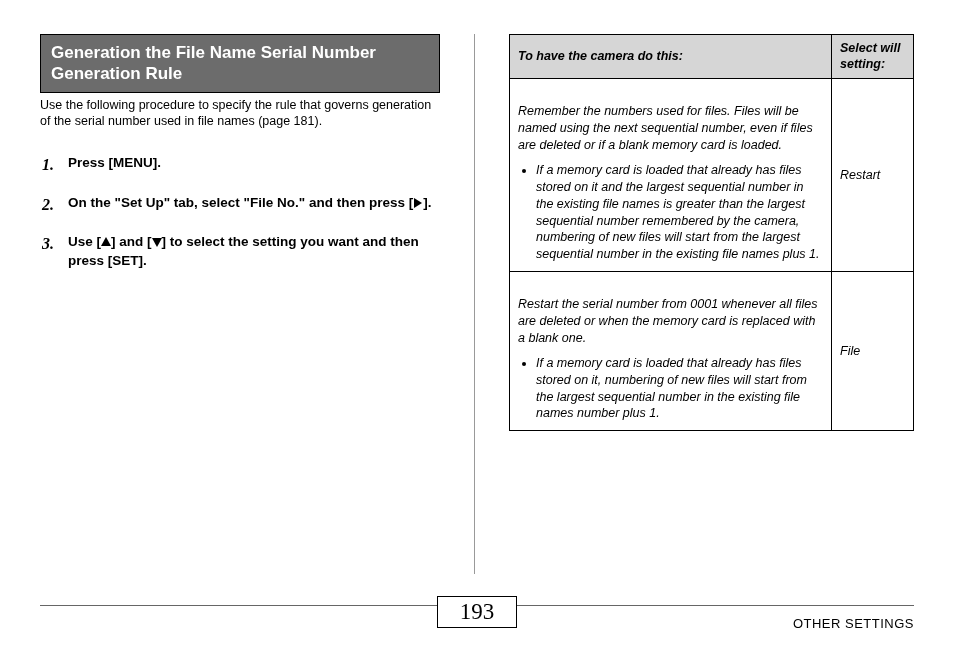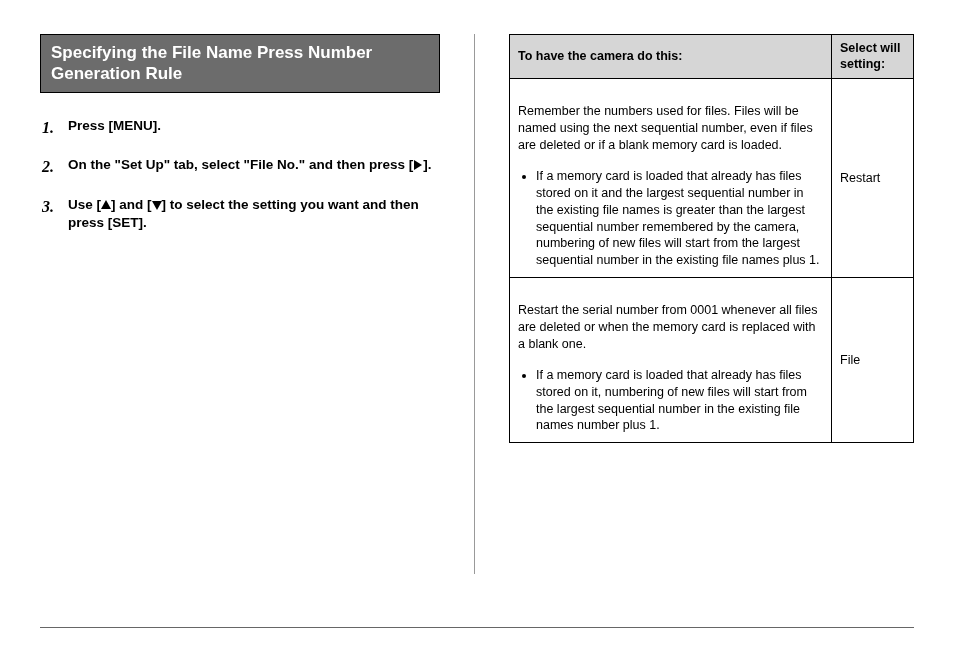--- a/index.html
+++ b/index.html
@@ -9,21 +9,21 @@
     height: 646px;
     position: relative;
     padding: 34px 40px 0 40px;
   }
   .columns {
     display: flex;
     gap: 36px;
     height: 540px;
   }
   .col-left { width: 400px; }
-  .col-right { flex: 1; }
+  .col-right { flex: 1; font-style: italic; }
   .divider {
     width: 1px;
     background: #999;
     margin-left: -2px;
     margin-right: -2px;
   }
   .section-header {
     background: #6c6c6c;
     color: #fff;
     font-size: 17px;
@@ -68,21 +68,21 @@
     font-weight: bold;
     line-height: 1.25;
   }
   table.settings td.desc {
     line-height: 1.35;
     vertical-align: top;
     padding-top: 24px;
     padding-bottom: 8px;
   }
   table.settings ul {
-    margin: 14px 0 0 0;
+    margin: 8px 0 0 0;
     padding-left: 18px;
   }
   table.settings ul li { margin-bottom: 0; }
   .footer {
     position: absolute;
     left: 40px; right: 40px; bottom: 18px;
   }
   .footer-line { border-top: 1px solid #666; height: 0; }
   .footer-content {
     display: flex;
@@ -108,21 +108,22 @@
     font-size: 13px;
     letter-spacing: 0.5px;
   }
 </style>
 </head>
 <body>
 
 <div class="page">
   <div class="columns">
     <div class="col-left">
-      <div class="section-header">Specifying the File Name Press Number Generation Rule</div>
+      <div class="section-header">Generation the File Name Serial Number Generation Rule</div>
+      <p class="intro">Use the following procedure to specify the rule that governs generation of the serial number used in file names (page 181).</p>
       <ol class="steps">
         <li>
           <span class="num">1.</span>
           <span class="txt">Press [MENU].</span>
         </li>
         <li>
           <span class="num">2.</span>
           <span class="txt">
             <span>On the "Set Up" tab, select "File No." and then press [</span><svg class="tri" width="10" height="10" viewBox="0 0 10 10">
                 <polygon points="1,0 9,5 1,10" fill="#000"></polygon>
@@ -171,14 +172,18 @@
             </td>
             <td>File</td>
           </tr>
         </tbody>
       </table>
     </div>
   </div>
 
   <div class="footer">
     <div class="footer-line"></div>
+    <div class="footer-content">
+      <div class="page-number">193</div>
+      <div class="footer-label">OTHER SETTINGS</div>
+    </div>
   </div>
 </div>
 
 </body></html>

